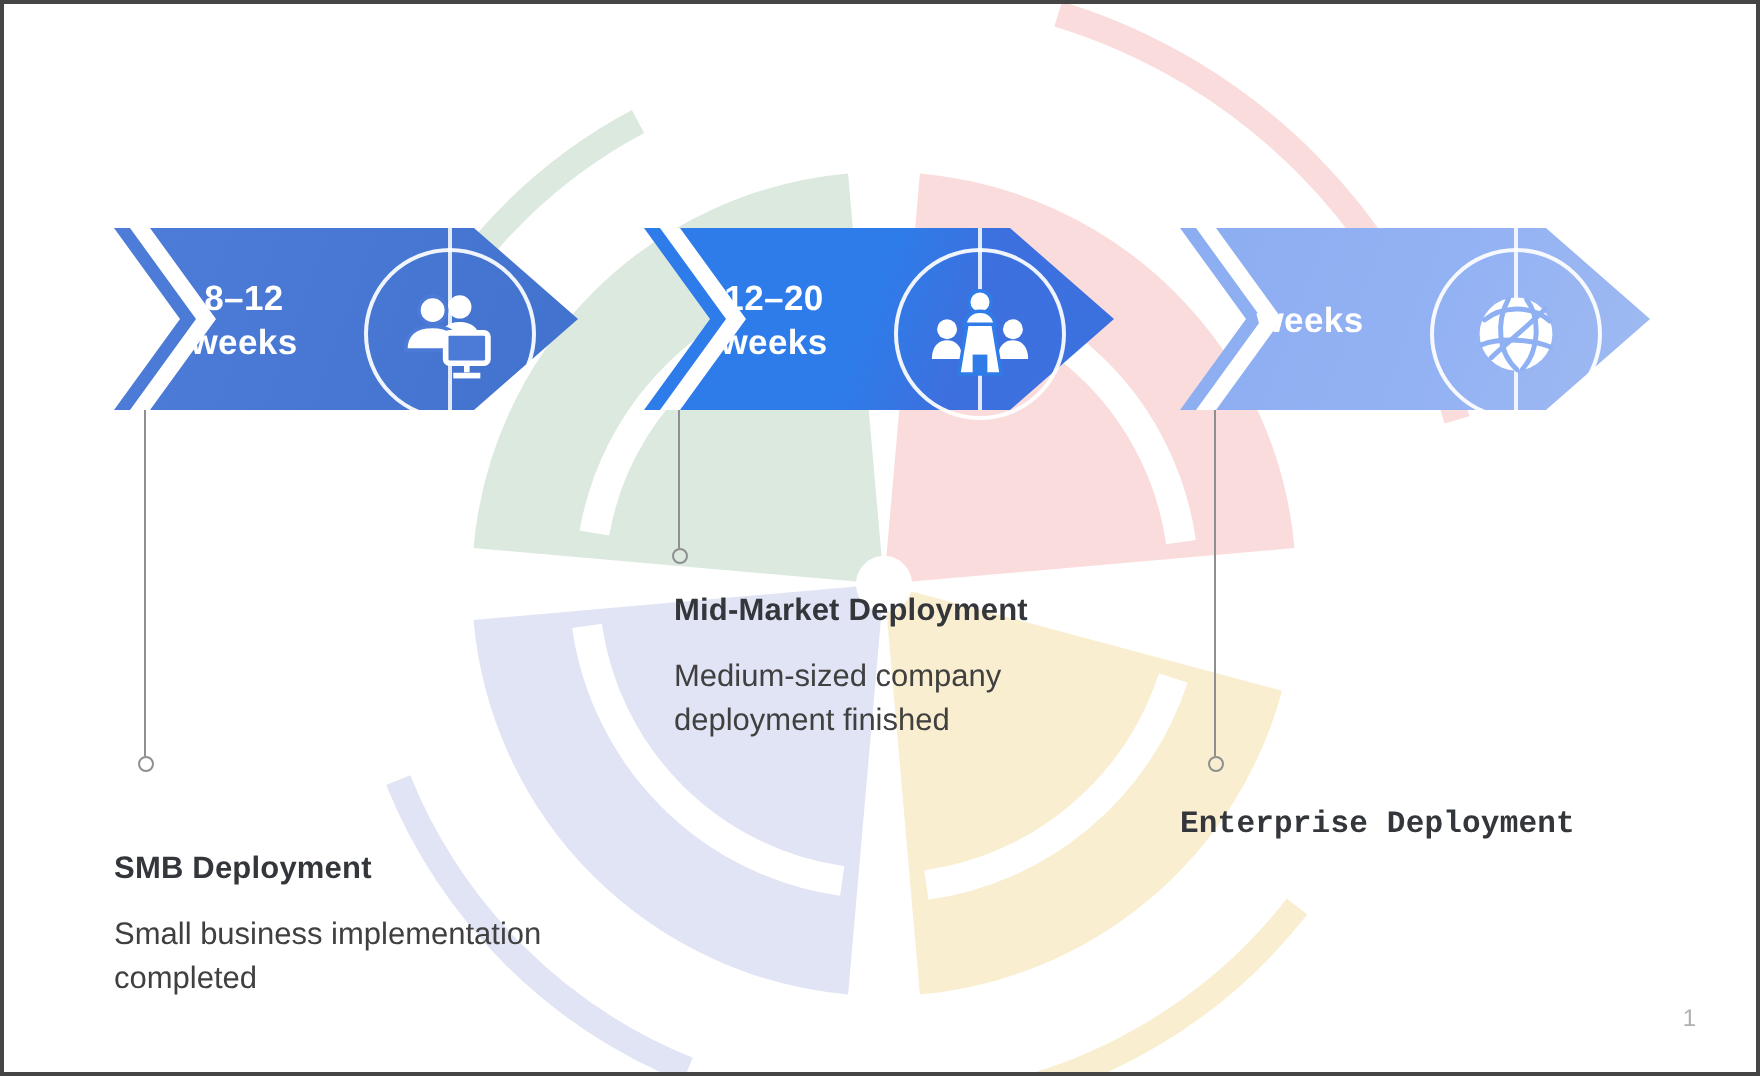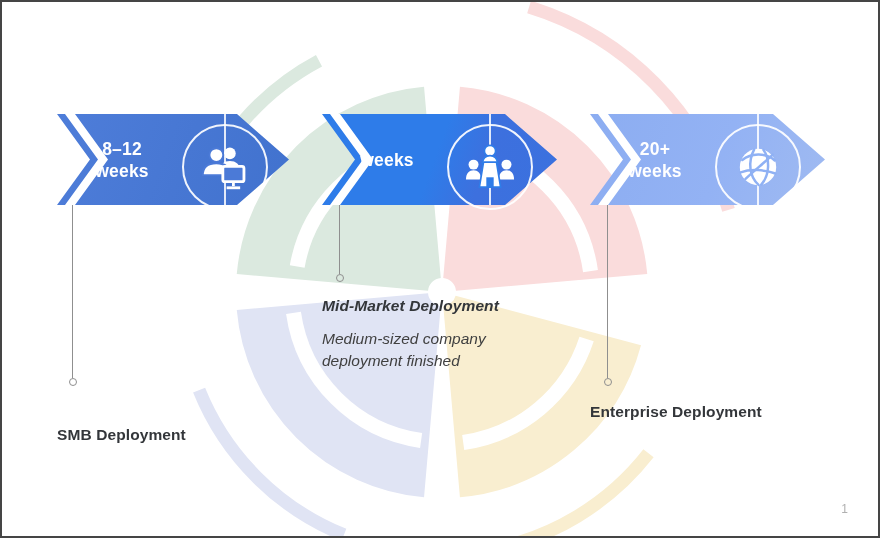--- a/index.html
+++ b/index.html
@@ -90,20 +90,21 @@
         </g>
       </svg>
     </div>
   </div>
 
   <div class="arrow a2" style="left:320px;width:235px;--ac:#2f7ce8;">
     <div class="arrow-shape"></div>
     <div class="stripe"></div>
     <div class="vline"></div>
     <div class="weeks">
+      <div>12–20</div>
       <div>weeks</div>
     </div>
     <div class="ring">
       <svg viewBox="0 0 48 48" aria-hidden="true">
         <g fill="#ffffff">
           <circle cx="8.8" cy="21.8" r="4.6"></circle>
           <path d="M1.8 35.5 c0-6 3.2-8.6 7-8.6 c3.8 0 7 2.6 7 8.6 z"></path>
           <circle cx="39.2" cy="21.8" r="4.6"></circle>
           <path d="M32.2 35.5 c0-6 3.2-8.6 7-8.6 c3.8 0 7 2.6 7 8.6 z"></path>
           <circle cx="24" cy="9.2" r="5.2" stroke="var(--ac)" stroke-width="1.6"></circle>
@@ -113,21 +114,20 @@
         </g>
       </svg>
     </div>
   </div>
 
   <div class="arrow a3" style="left:588px;width:235px;--ac:#8fb1f4;">
     <div class="arrow-shape"></div>
     <div class="stripe"></div>
     <div class="vline"></div>
     <div class="weeks">
-      <div>20+</div>
       <div>weeks</div>
     </div>
     <div class="ring">
       <svg viewBox="0 0 48 48" aria-hidden="true">
         <circle cx="24" cy="24" r="16.8" fill="#ffffff"></circle>
         <g stroke="var(--ac)" stroke-width="2.3" fill="none" stroke-linecap="round">
           <path d="M9.5 17.5 C 17 11.5, 31 10, 39.5 18"></path>
           <path d="M8 29 C 17 25.5, 31 26.5, 40 30"></path>
           <path d="M20.5 7.8 C 14.5 19, 16 33, 24.5 40.5"></path>
           <path d="M29 8.2 C 35.5 17, 34.5 32, 27 40.2"></path>
@@ -145,24 +145,26 @@
     <div class="stem" style="height:71px;"></div>
     <div class="dot"></div>
   </div>
   <div class="connector" style="left:600.5px;top:201px;">
     <div class="stem" style="height:175px;"></div>
     <div class="dot"></div>
   </div>
 
   <div class="label-block" style="left:55px;top:424px;">
     <h3 class="label-title">SMB Deployment</h3>
+    <p class="label-desc">Small business implementation
+completed</p>
   </div>
-  <div class="label-block" style="left:320px;top:295px;font-style:italic;">
+  <div class="label-block" style="left:335px;top:295px;">
     <h3 class="label-title">Mid-Market Deployment</h3>
     <p class="label-desc">Medium-sized company
 deployment finished</p>
   </div>
-  <div class="label-block" style="left:588px;top:401px;">
+  <div class="label-block" style="left:588px;top:401px;font-family:Liberation Mono, monospace;">
     <h3 class="label-title">Enterprise Deployment</h3>
   </div>
 
   <div class="page-number">1</div>
 </div>
 
 </body></html>

